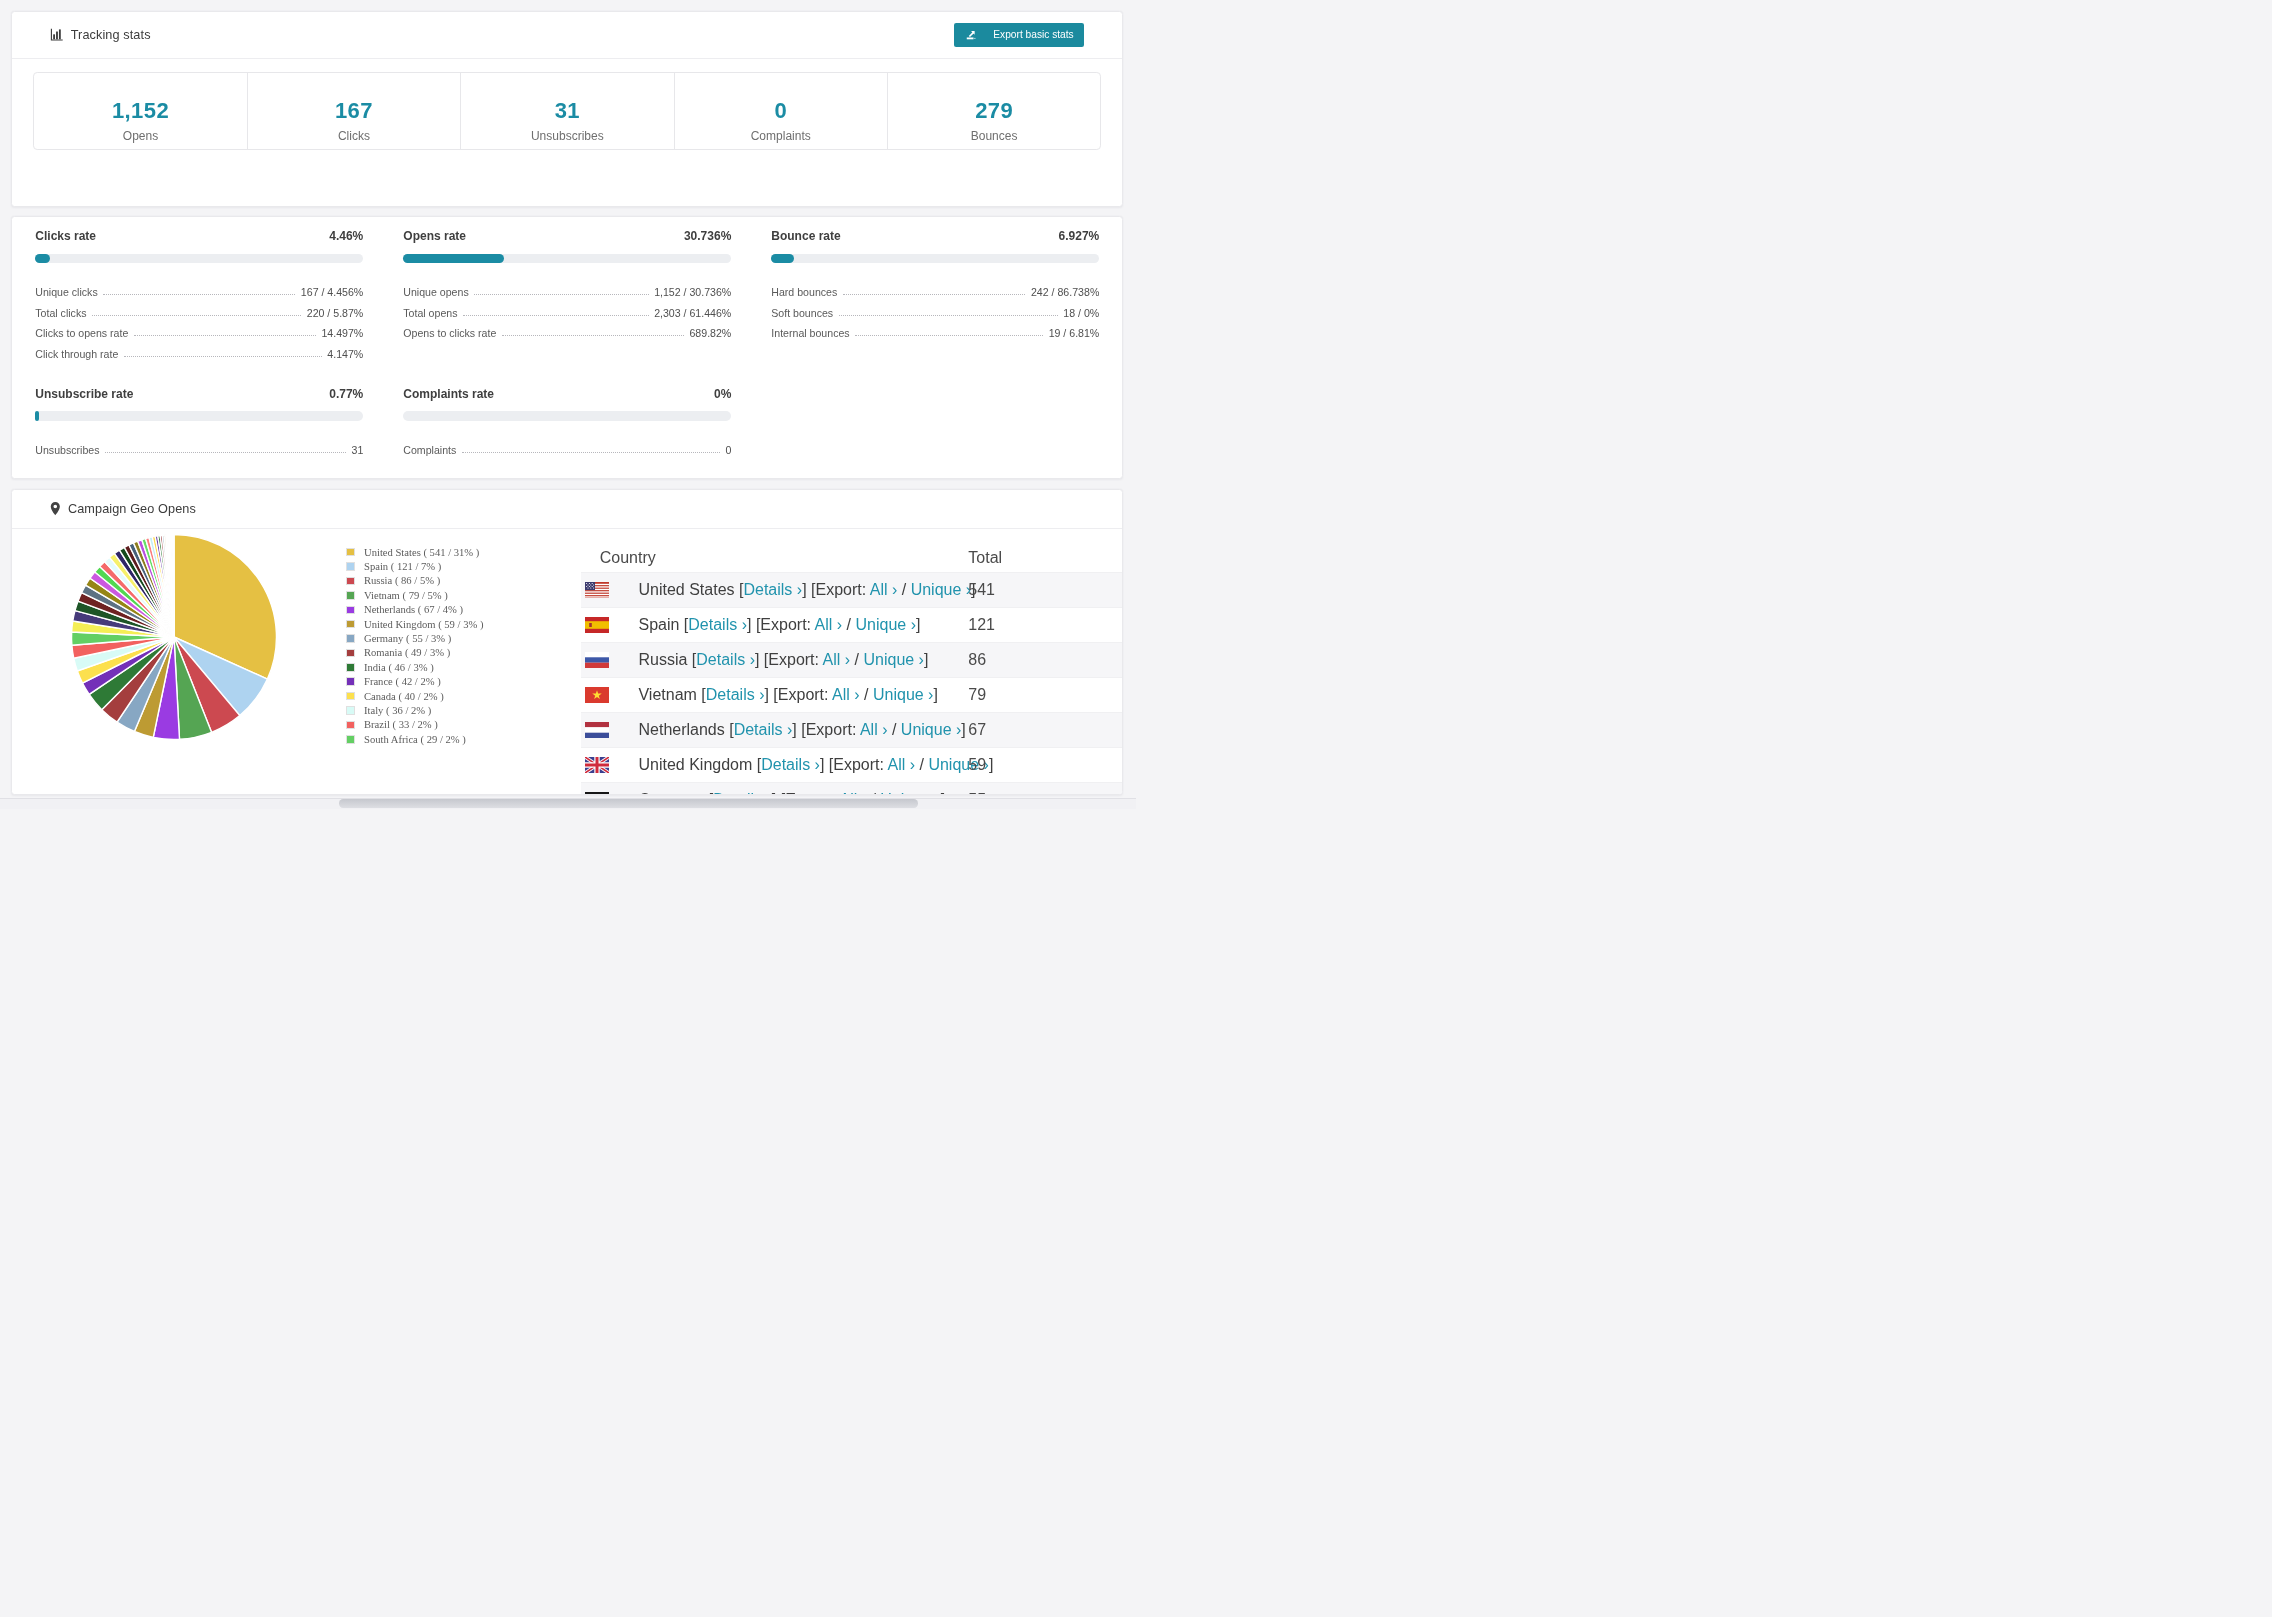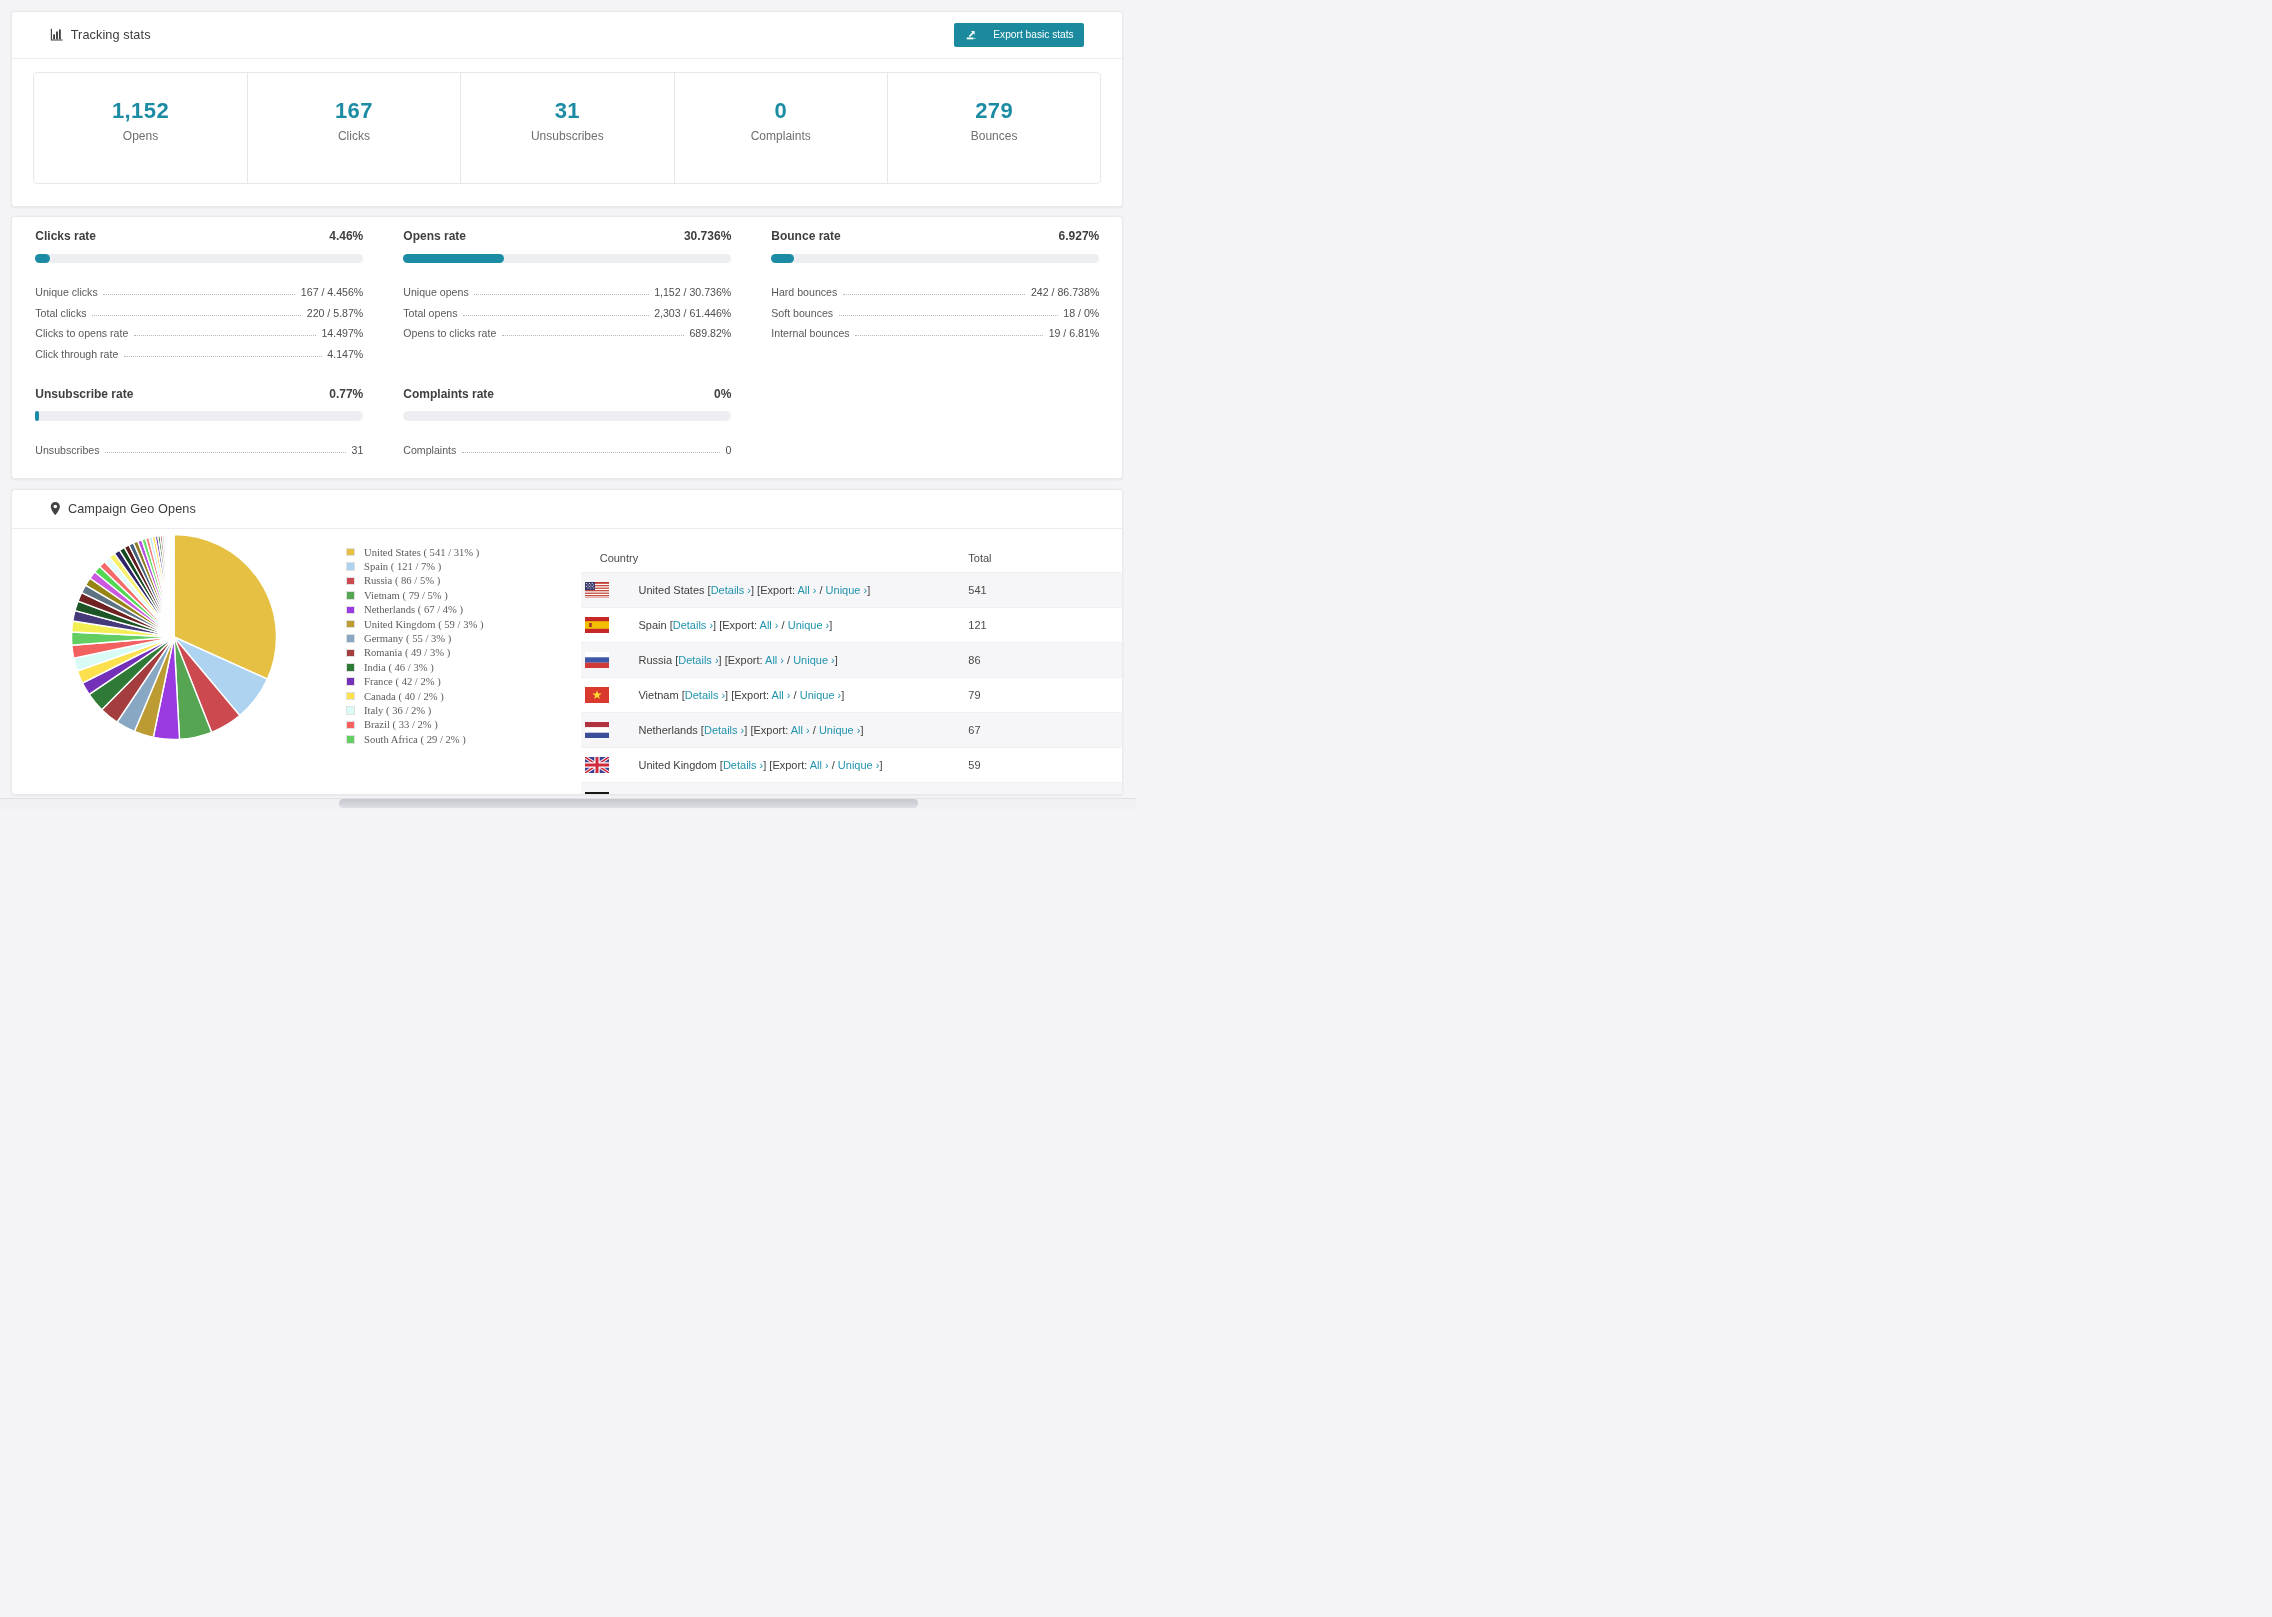--- a/index.html
+++ b/index.html
@@ -19,21 +19,21 @@
     border-bottom:0.7px solid #ededf0;
   }
   .card-title { font-size:12.7px; color:#3c3c3c; letter-spacing:0.1px; display:flex; align-items:center; gap:7px; }
   .hdr-icon { display:inline-flex; }
   .export-btn {
     margin-left:auto; display:inline-flex; align-items:center; gap:17px;
     border:none; border-radius:2.1px; height:24px; padding:0 10.6px;
     color:#fff; font-size:10.2px; font-family:inherit; cursor:pointer;
   }
   .summary-row {
-    margin:13.4px 21px 0; height:112px; display:flex;
+    margin:13.4px 21px 0; height:78px; display:flex;
     border:0.7px solid #e7e7ea; border-radius:4.2px; background:#fff;
   }
   .summary-cell { flex:1; text-align:center; padding-top:25px; }
   .summary-cell + .summary-cell { border-left:0.7px solid #e7e7ea; }
   .summary-value { font-size:22px; font-weight:bold; letter-spacing:0.4px; }
   .summary-label { font-size:12px; color:#6f6f6f; margin-top:5px; }
   
   #card-rates { left:11.3px; top:216px; width:1112px; height:263px; }
   .rates-grid {
     padding:12px 23px 0; display:grid;
@@ -48,21 +48,21 @@
   .rate-row { display:flex; align-items:flex-end; height:20.5px; font-size:10.6px; }
   .rate-row-label { color:#5a5a5a; white-space:nowrap; }
   .leader { flex:1; border-bottom:0.7px dotted #b7b7bc; margin:0 5.6px 2.8px; min-width:14px; }
   .rate-row-value { color:#4f4f4f; white-space:nowrap; }
   
   #card-geo { left:11.3px; top:489px; width:1112px; height:306px; overflow:hidden; }
   #geo-pie { position:absolute; left:56px; top:41px; }
   #geo-legend { position:absolute; left:334px; top:55px;font-family:Liberation Serif, serif; }
   .legend-item { display:flex; align-items:center; height:14.4px; font-size:10.6px; color:#5c5c5c; }
   .legend-swatch { width:8.5px; height:8.5px; border:1.4px solid #e0e0e0; margin-right:9.2px; flex:none; }
-  #geo-table { position:absolute; left:569px; top:54px; width:543px; font-size:11px; }
+  #geo-table { position:absolute; left:569px; top:54px; width:543px; font-size:16px; }
   .t-header { display:flex; align-items:center; height:28px; color:#4a4a4a; position:relative; }
   .t-header .th-country { margin-left:18.4px; }
   .t-row { display:flex; align-items:center; height:35px; position:relative; border-top:0.7px solid #f0f0f2; }
   .t-row.odd { background:#f6f6f8; }
   .flag { width:24px; height:16px; margin-left:4.2px; flex:none; display:inline-flex; }
   .flag svg { width:24px; height:16px; }
   .country-cell { margin-left:29px; color:#3f3f3f; white-space:nowrap; }
   .country-cell a { color:#2193ad; text-decoration:none; cursor:pointer; }
   .col-total { position:absolute; left:387px; color:#4a4a4a; }
   

